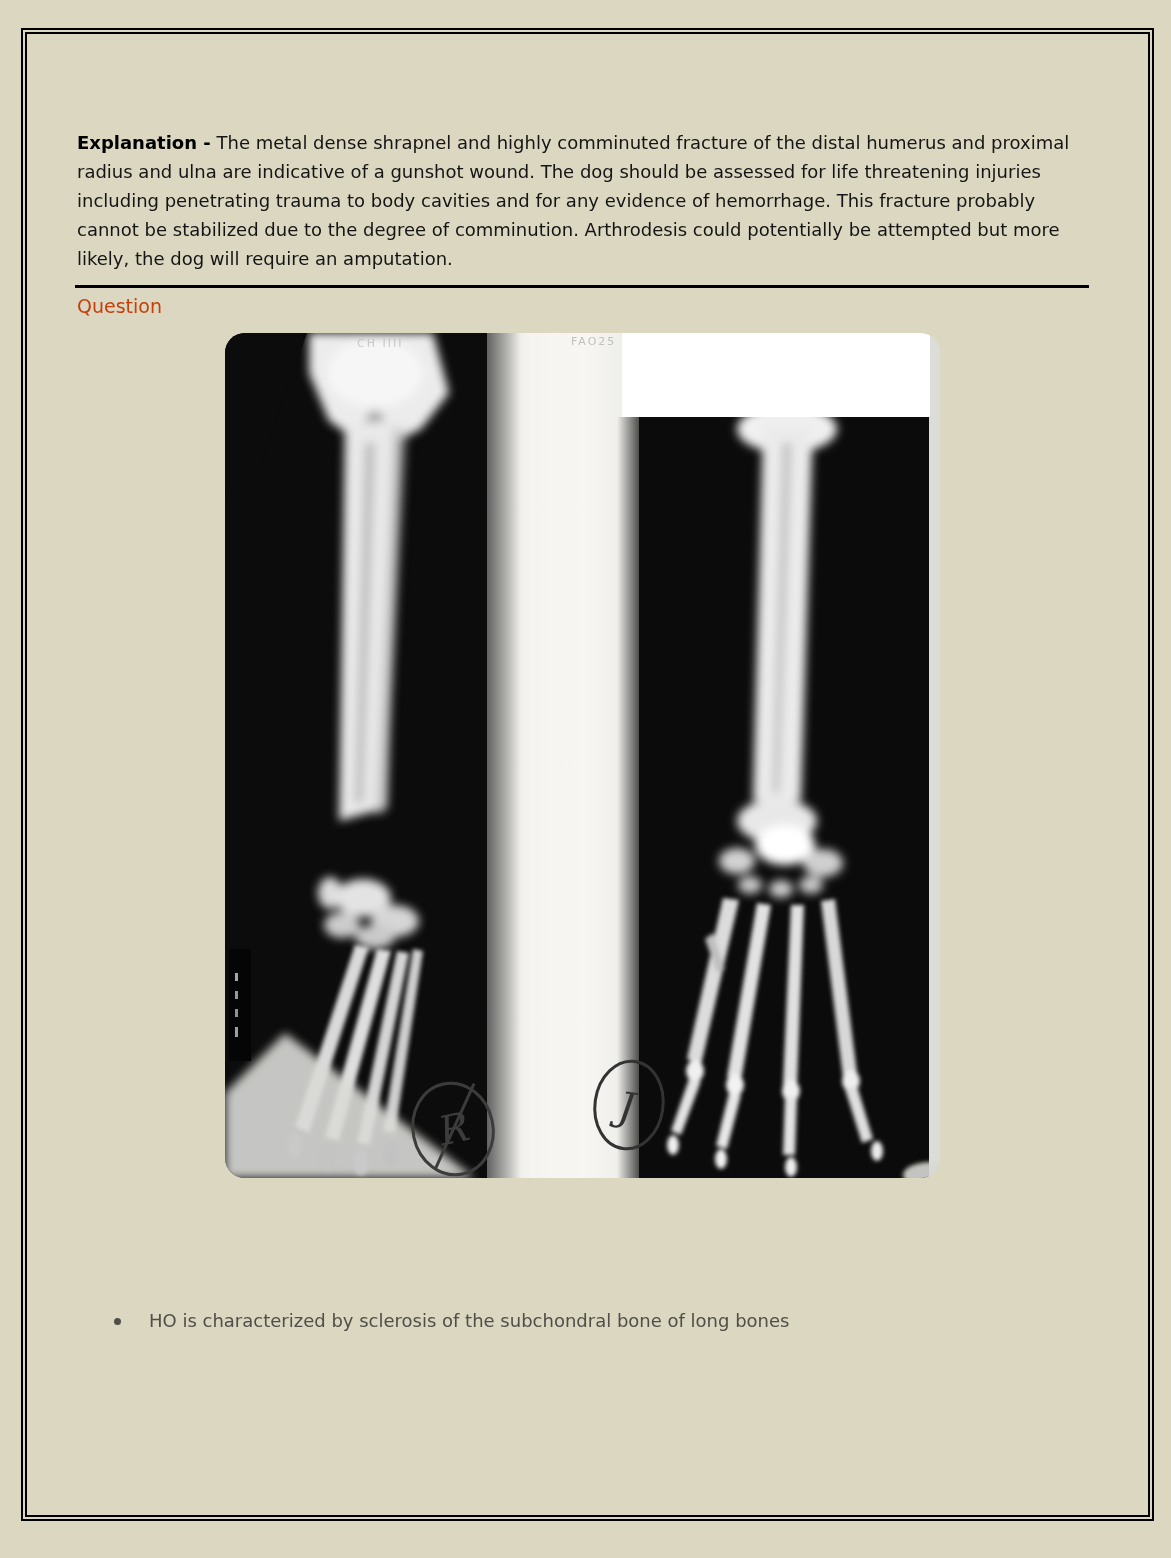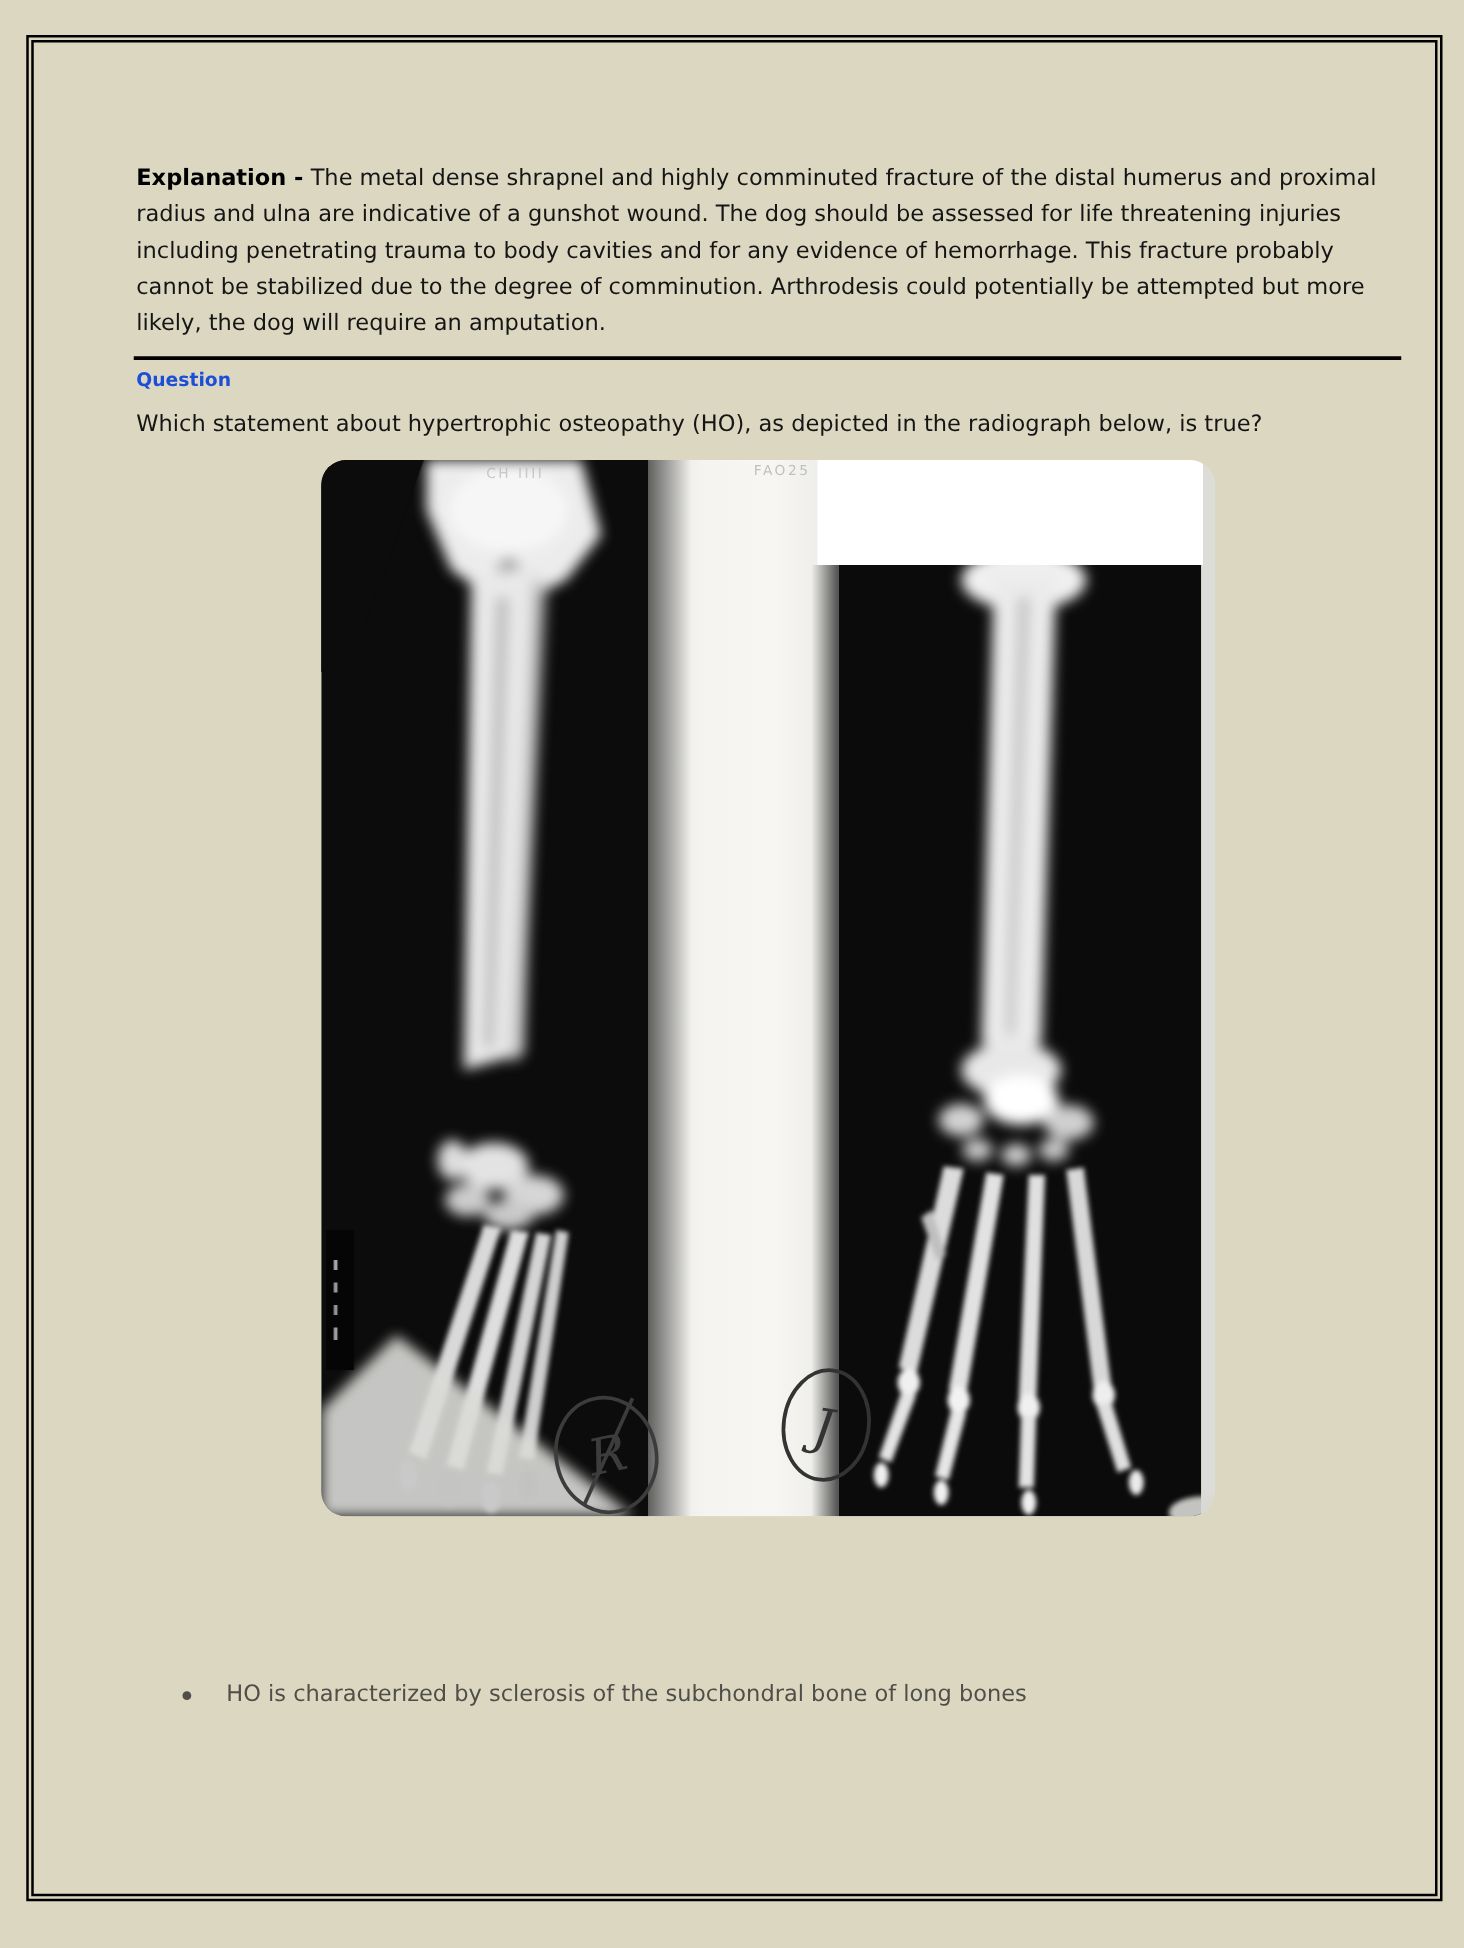--- a/index.html
+++ b/index.html
@@ -11,42 +11,42 @@
     position:relative;
     overflow:hidden;
   }
   .frame{
     position:absolute;left:21px;top:28px;
     width:1133px;height:1493px;
     border:6px double #000;
     box-sizing:border-box;
   }
   .inner{
-    padding:94px 0 0 80px;
+    padding:94px 0 0 48px;
     width:1014px;
   }
   .explanation{
     width:1002px;
     font-size:18px;
     line-height:29px;
     margin:0 0 0 2px;
     color:#151515;
   }
   .explanation strong{font-weight:bold;color:#000;}
   .divider{
     border:none;
     border-top:3px solid #000;
     width:1014px;
     margin:12px 0 0 0;
   }
   .q-heading{
-    font-size:15px;
-    font-weight:bold;
+    font-size:19px;
+    font-weight:normal;
     margin:7px 0 0 2px;
-    color:#1d4ed8;
+    color:#c2410c;
   }
   .q-text{
     font-size:18px;
     line-height:24px;
     margin:15px 0 0 2px;
   }
   .xray-wrap{
     width:715px;height:952px;
     margin:16px auto 0 auto;
   }
@@ -76,21 +76,20 @@
 
 <div class="frame">
   <div class="inner">
 
     <p class="explanation"><strong>Explanation -</strong> <span>The metal dense shrapnel and highly comminuted fracture of the distal humerus and proximal radius and ulna are indicative of a gunshot wound. The dog should be assessed for life threatening injuries including penetrating trauma to body cavities and for any evidence of hemorrhage. This fracture probably cannot be stabilized due to the degree of comminution. Arthrodesis could potentially be attempted but more likely, the dog will require an amputation.</span></p>
 
     <hr class="divider">
 
     <h2 class="q-heading">Question</h2>
 
-    <p class="q-text">Which statement about hypertrophic osteopathy (HO), as depicted in the radiograph below, is true?</p>
 
     <div class="xray-wrap" role="img">
       <svg width="715" height="845" viewBox="0 0 715 845" xmlns="http://www.w3.org/2000/svg">
         <defs>
           <clipPath id="film">
               <rect x="0" y="0" width="715" height="845" rx="20"></rect>
             </clipPath>
           <filter id="soft" x="-30%" y="-30%" width="160%" height="160%">
               <feGaussianBlur stdDeviation="5"></feGaussianBlur>
             </filter>

